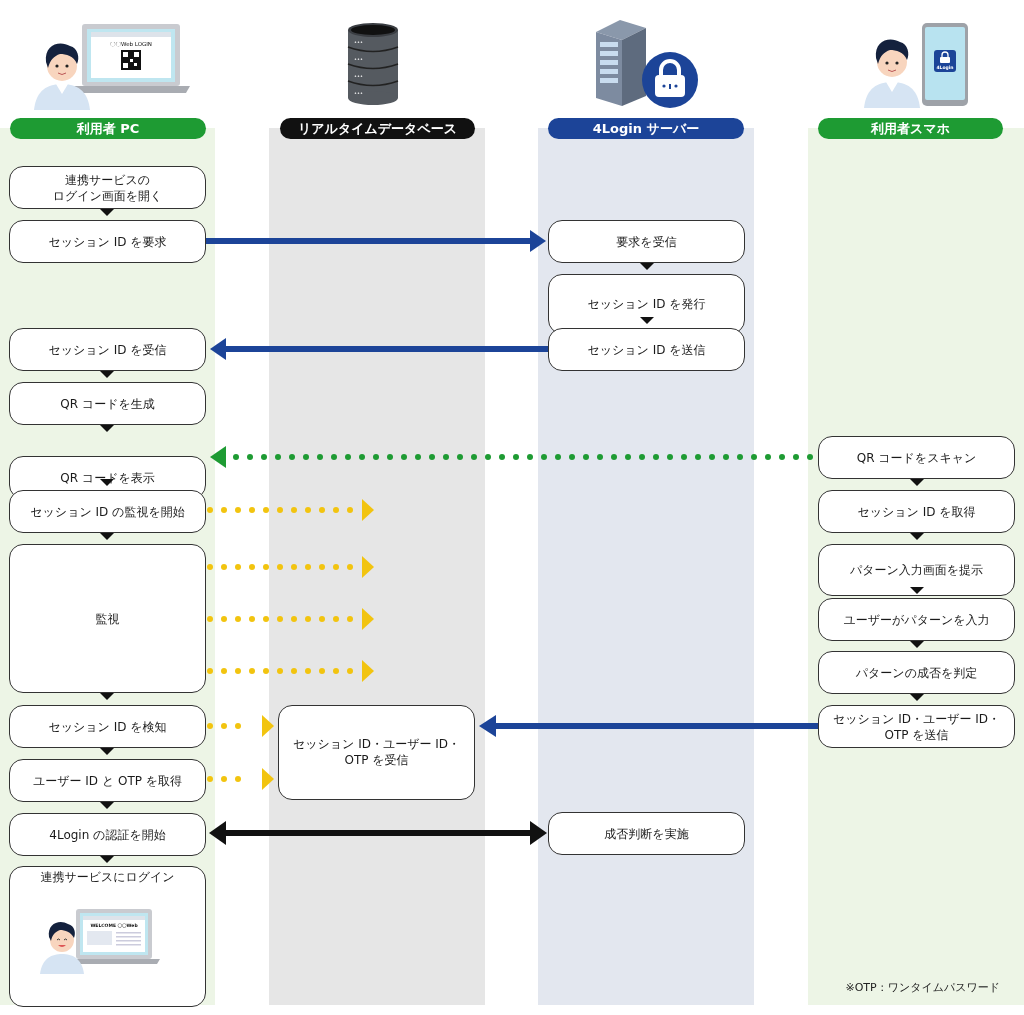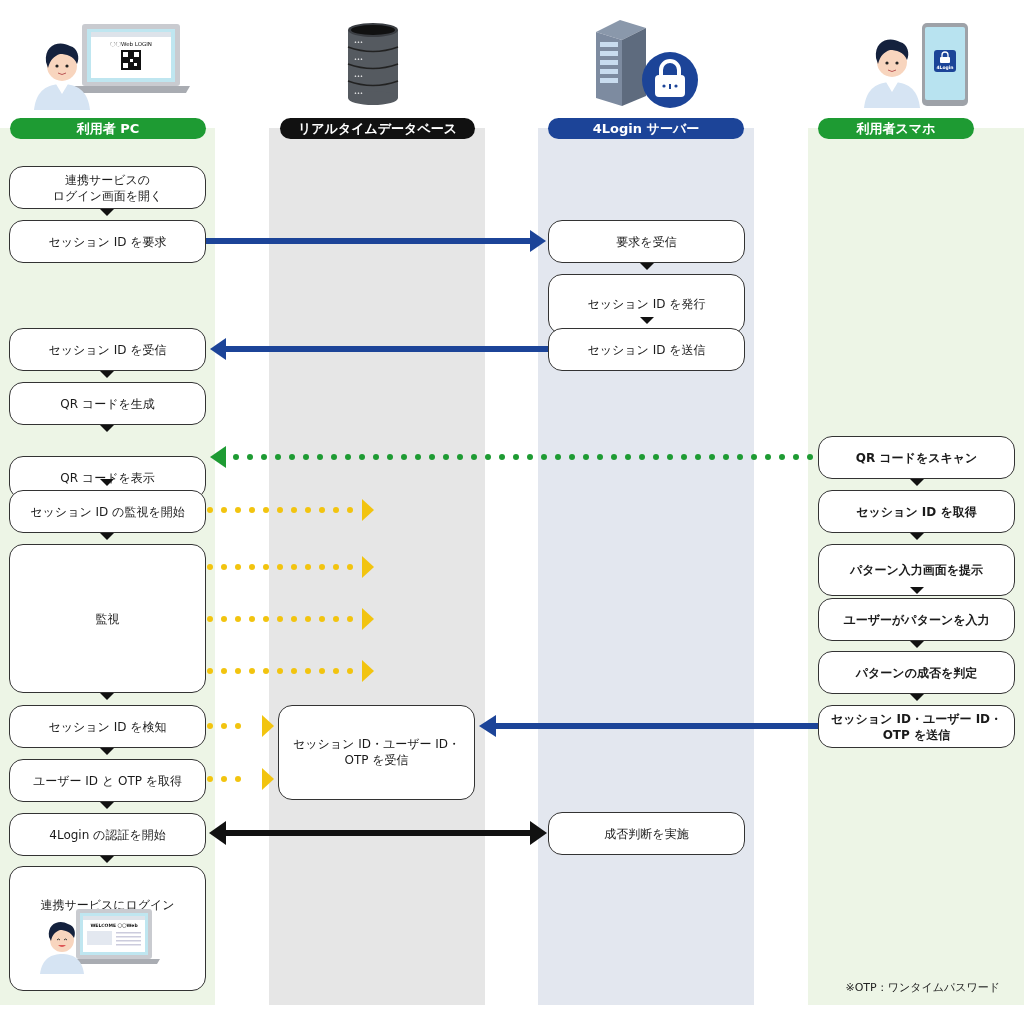--- a/index.html
+++ b/index.html
@@ -12,31 +12,31 @@
   .lane-srv  { left: 538px; width: 216px; background: #e3e7ef; }
   .lane-sp   { left: 808px; width: 216px; background: #edf5e6; }
 
   .lane-header {
     position: absolute; top: 118px; height: 21px; border-radius: 11px;
     color: #fff; font-size: 13px; font-weight: bold; text-align: center; line-height: 21px;
   }
   .hdr-pc  { left: 10px;  width: 196px; background: #1e9b33; }
   .hdr-db  { left: 280px; width: 195px; background: #111111; }
   .hdr-srv { left: 548px; width: 196px; background: #1c4498; }
-  .hdr-sp  { left: 818px; width: 156px; background: #1e9b33; text-align: center; }
+  .hdr-sp  { left: 818px; width: 185px; background: #1e9b33; text-align: center; }
 
   .step {
     position: absolute; background: #fff; border: 1.5px solid #333; border-radius: 14px;
     display: flex; align-items: center; justify-content: center; text-align: center;
     font-size: 12px; line-height: 16px; padding: 0 6px; white-space: pre-line;
   }
   .col-pc  { left: 9px;   width: 197px; }
   .col-db  { left: 278px; width: 197px; }
   .col-srv { left: 548px; width: 197px; text-align: center; }
-  .col-sp  { left: 818px; width: 197px; font-weight: bold; }
+  .col-sp  { left: 818px; width: 197px; }
 
   .tri-down {
     position: absolute; width: 0; height: 0;
     border-left: 7px solid transparent; border-right: 7px solid transparent; border-top: 7px solid #111;
   }
 
   svg.overlay { position: absolute; left: 0; top: 0; width: 1024px; height: 1015px; pointer-events: none; }
 
   .footnote { position: absolute; right: 24px; bottom: 20px; font-size: 11px; color: #222; }
 
@@ -146,21 +146,21 @@
 ログイン画面を開く</div>
 <div class="step col-pc" style="top:220px;height:43px">セッション ID を要求</div>
 <div class="step col-pc" style="top:328px;height:43px">セッション ID を受信</div>
 <div class="step col-pc" style="top:382px;height:43px">QR コードを生成</div>
 <div class="step col-pc" style="top:456px;height:43px">QR コードを表示</div>
 <div class="step col-pc" style="top:490px;height:43px">セッション ID の監視を開始</div>
 <div class="step col-pc" style="top:544px;height:149px">監視</div>
 <div class="step col-pc" style="top:705px;height:43px">セッション ID を検知</div>
 <div class="step col-pc" style="top:759px;height:43px">ユーザー ID と OTP を取得</div>
 <div class="step col-pc" style="top:813px;height:43px">4Login の認証を開始</div>
-<div class="step col-pc" style="top:866px;height:125px;align-items:flex-start;padding-top:30px">
+<div class="step col-pc" style="top:866px;height:141px;align-items:flex-start;padding-top:2px">
   <span>連携サービスにログイン</span>
 </div>
 <svg class="illus" style="left:38px;top:906px" width="125" height="68">
   <g>
     <rect x="38" y="3" width="76" height="50" rx="3" fill="#c9cbd0"></rect>
     <rect x="42" y="7" width="68" height="42" fill="#bfe6f0"></rect>
     <rect x="45" y="10" width="62" height="36" fill="#fff"></rect>
     <rect x="45" y="10" width="62" height="4" fill="#dde3ea"></rect>
     <text x="76" y="21" font-size="4.5" text-anchor="middle" fill="#111" font-weight="bold">WELCOME 〇〇Web</text>
     <rect x="49" y="25" width="25" height="14" fill="#e3e8f0"></rect>

